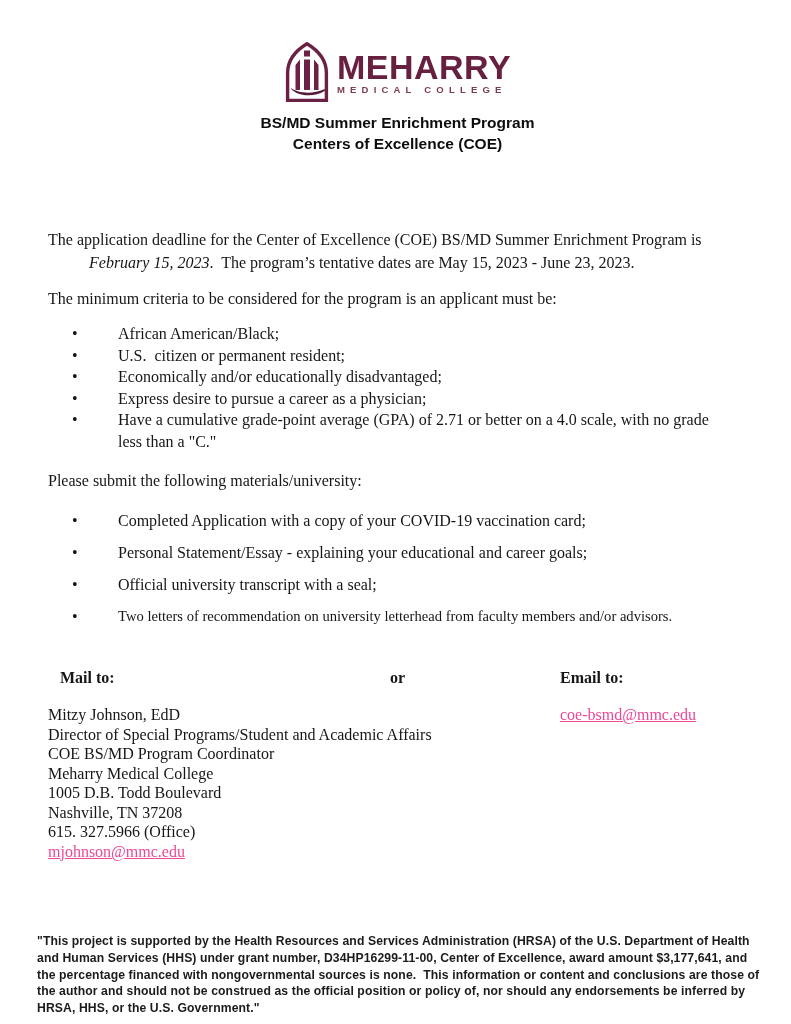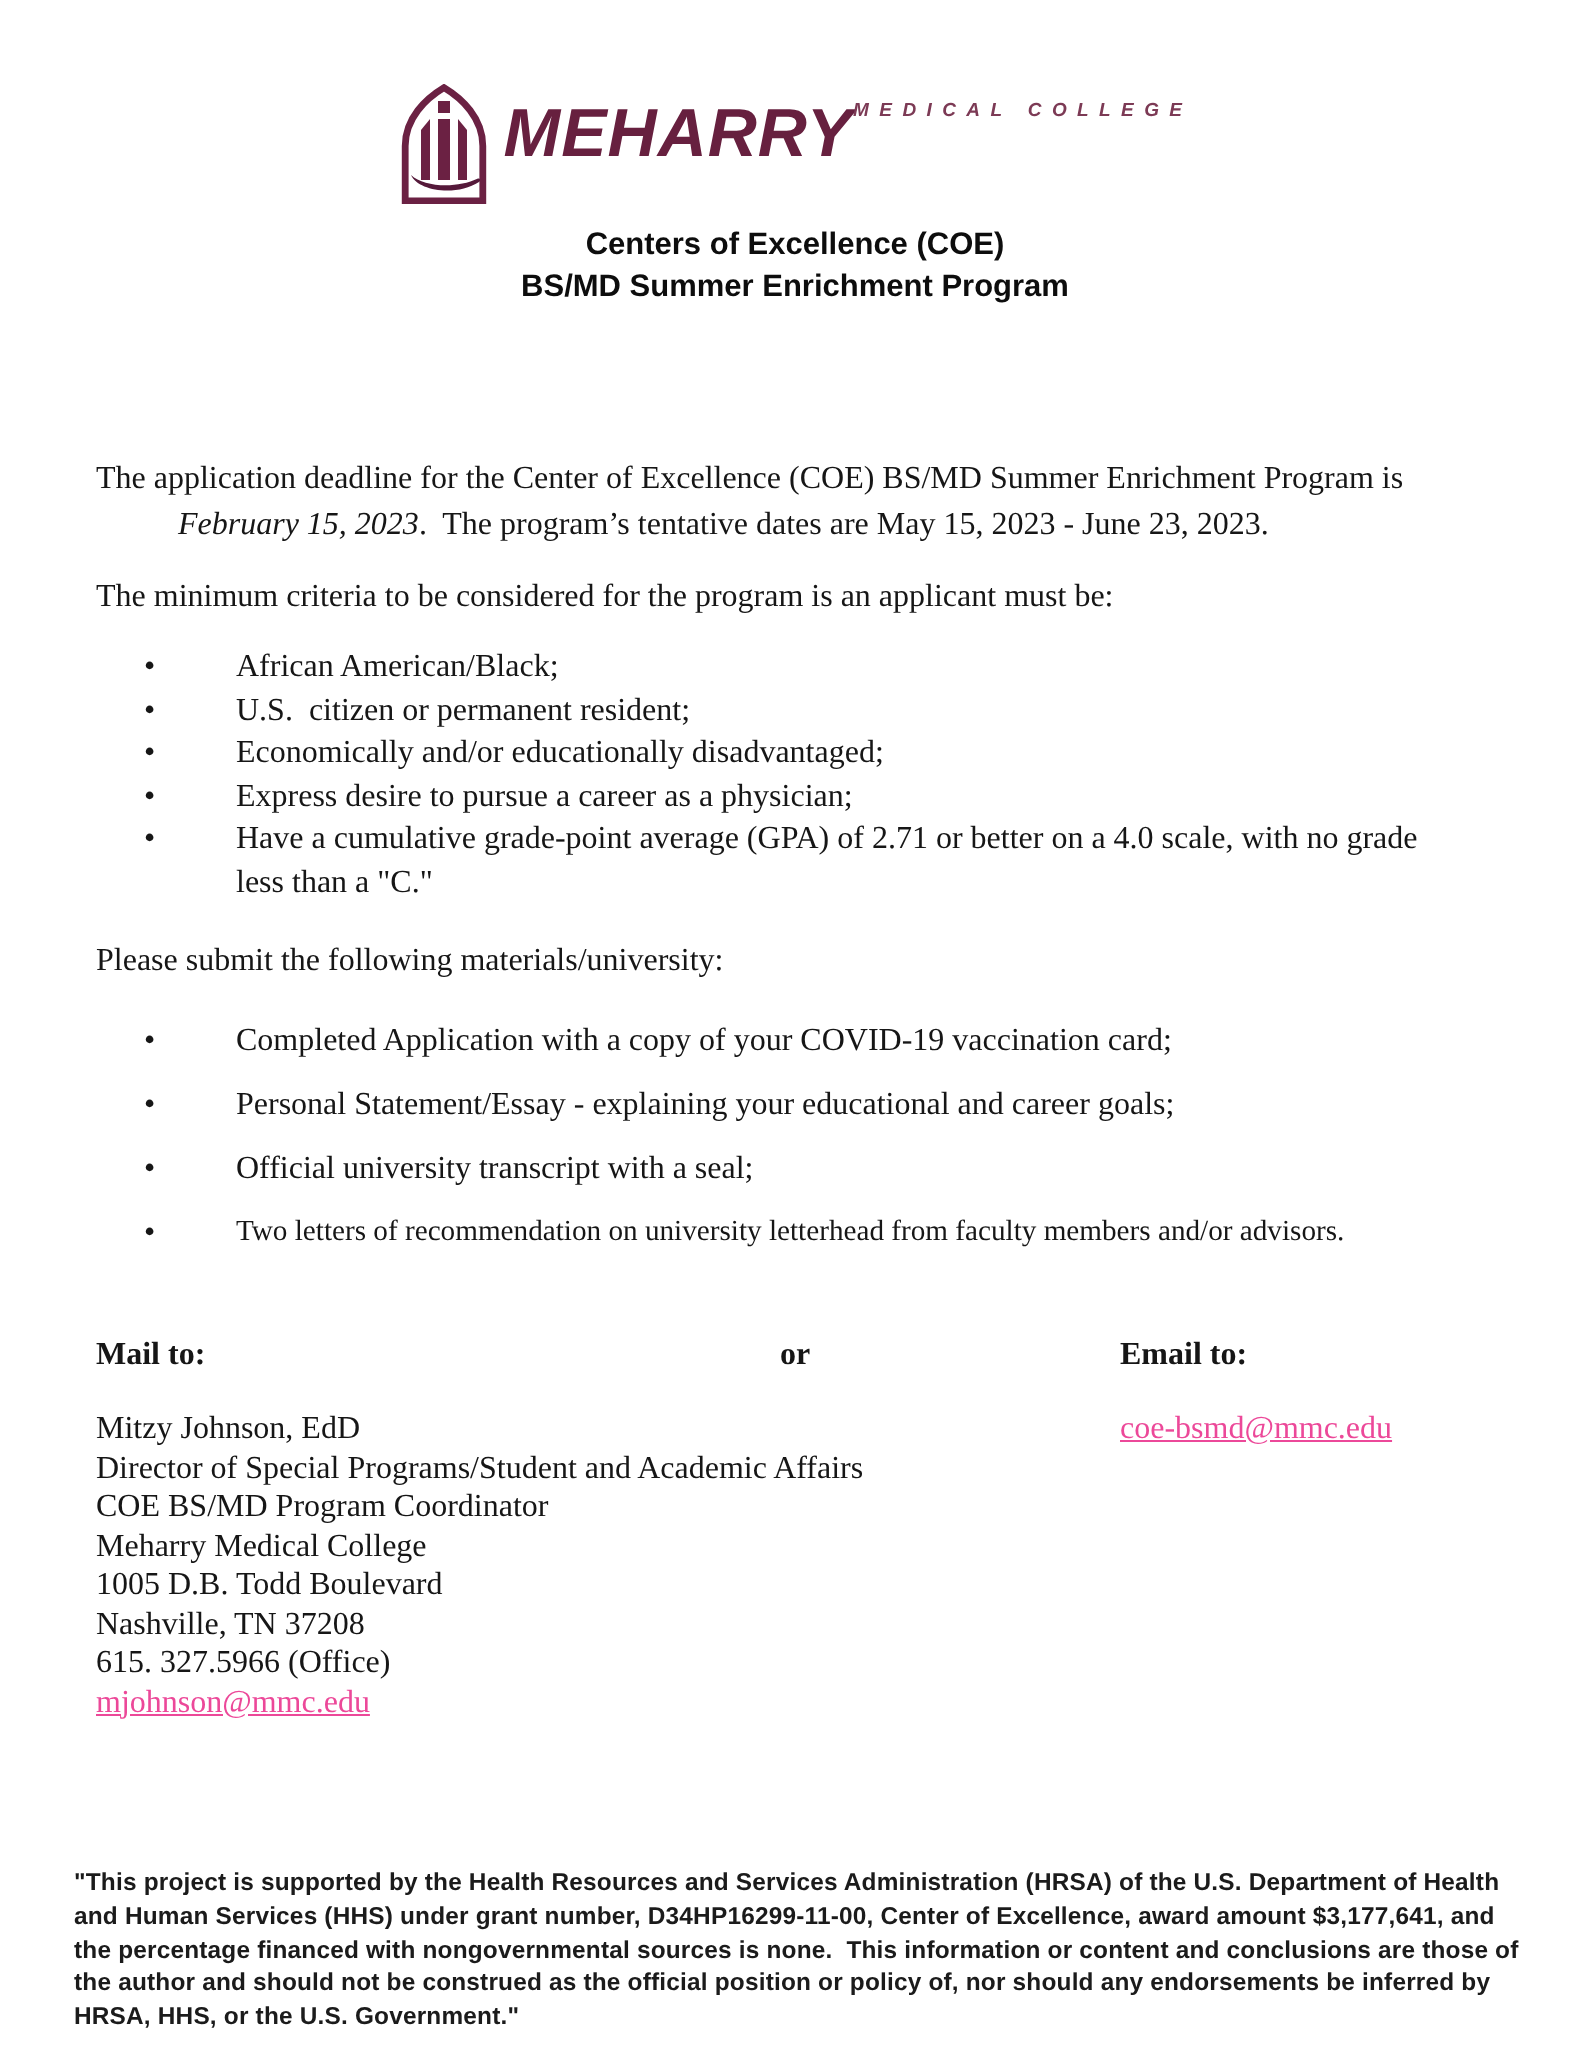--- a/index.html
+++ b/index.html
@@ -8,21 +8,21 @@
     width: 791px; height: 1024px; position: relative; overflow: hidden;
     font-family: "Liberation Serif", serif;
     color: #161616;
   }
   .page { position: relative; width: 791px; height: 1024px; }
   .content { padding: 0 44px 0 48px; }
 
   
   .logo-row { display: flex; justify-content: center; align-items: flex-start; gap: 7px; padding-top: 42px; }
   .arch-icon { width: 46px; height: 60px; flex: none; }
-  .wordmark { display: flex; flex-direction: row; margin-top: 8px; font-style: italic; }
+  .wordmark { display: flex; flex-direction: column; margin-top: 8px; }
   .brand {
     font-family: "Liberation Sans", sans-serif;
     font-size: 34px; line-height: 34px; font-weight: 600;
     letter-spacing: 0.5px; color: #67203f;
   }
   .tagline {
     font-family: "Liberation Sans", sans-serif;
     font-size: 9.5px; font-weight: 700; letter-spacing: 5.2px;
     color: #7c3a55; margin-top: 0; white-space: nowrap;
   }
@@ -43,21 +43,21 @@
   ul.blist { list-style: none; margin: 13px 0 0; padding: 0; }
   ul.blist li { display: flex; font-size: 16px; line-height: 21.5px; }
   ul.blist.loose { margin-top: 18px; }
   ul.blist.loose li { margin-bottom: 11px; line-height: 21px; }
   .bullet { flex: none; width: 46px; padding-left: 24px; box-sizing: content-box; }
   .li-text { flex: 1; padding-right: 12px; }
   li.small .li-text { font-size: 14.6px; }
 
   
   .contact-head { position: relative; margin-top: 42px; height: 22px; font-weight: 700; font-size: 16px; }
-  .mail-label { position: absolute; left: 0; }
+  .mail-label { position: absolute; left: 12px; }
   .or-label { position: absolute; left: 0; right: 0; text-align: center; }
   .email-label { position: absolute; left: 512px; }
 
   
   .contact-body { position: relative; margin-top: 14px; font-size: 16px; line-height: 19.5px; }
   .email-col { position: absolute; left: 512px; top: 0; }
   a.doclink { color: #ec4899; text-decoration: underline; cursor: pointer; }
 
   
   .footer {
@@ -82,22 +82,22 @@
         <path d="M34.5 23 L30 17.5 L30 48 L34.5 48 Z" fill="#6b2143"></path>
         <path d="M6.5 45.5 C10 53.5 29 56.5 40.5 49 C41.5 48.3 41 46.8 40 47.3 C29 52.5 13 51.5 6.5 45.5 Z" fill="#55193a"></path>
       </svg>
       <div class="wordmark">
         <div class="brand">MEHARRY</div>
         <div class="tagline">MEDICAL COLLEGE</div>
       </div>
     </div>
 
     <div class="doc-title">
+      <div>BS/MD Summer Enrichment Program</div>
       <div>Centers of Excellence (COE)</div>
-      <div>BS/MD Summer Enrichment Program</div>
     </div>
 
     <p class="intro"><span>The application deadline for the Center of Excellence (COE) BS/MD Summer Enrichment Program is </span><span class="bi">February 15, 2023</span><span>.&nbsp; The program’s tentative dates are May 15, 2023 - June 23, 2023.</span></p>
 
     <p class="lead">The minimum criteria to be considered for the program is an applicant must be:</p>
     <ul class="blist tight">
       <li>
         <span class="bullet">•</span>
         <span class="li-text">African American/Black;</span>
       </li>

